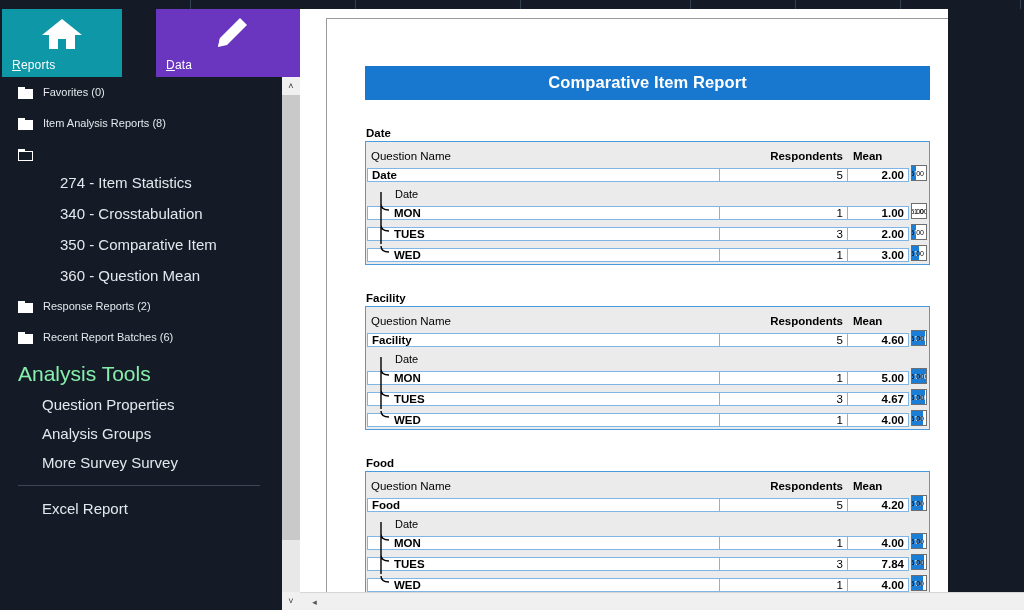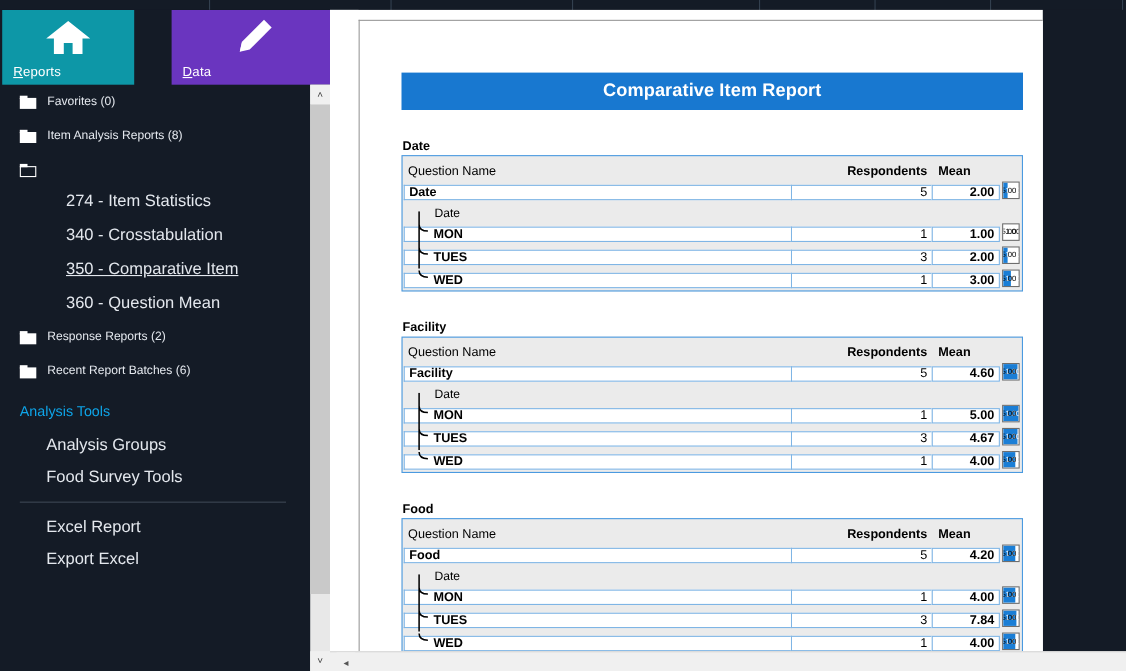--- a/index.html
+++ b/index.html
@@ -53,27 +53,27 @@
   .navrow {
     position: relative; display: flex; align-items: flex-start;
     color: #e4e8ee; cursor: pointer;
   }
   .navrow.folder { padding: 6px 8px 6px 18px; font-size: 11px; }
   .navrow.folder .fname { padding-left: 10px; line-height: 19px; }
   .navrow.child {
     padding: 6px 8px 6px 60px; font-size: 15px; line-height: 19px;
     display: block;
   }
-  .navrow.child.active { text-decoration: underline; }
+  .navrow.child.active { }
   .navrow.tool {
     padding: 5px 8px 5px 42px; font-size: 15px; line-height: 19px;
     display: block;
   }
   .sectionhdr {
-    padding: 10px 8px 6px 18px; font-size: 13px; color: #0ea5e9;
+    padding: 10px 8px 6px 18px; font-size: 21px; color: #86efac;
     line-height: 21px;
   }
   .navdiv {
     height: 1px; background: #3c4654; margin: 8px 22px 8px 18px;
   }
   .folder-icon {
     width: 15px; height: 12px; position: relative; flex: 0 0 auto;
     margin-top: 4px;
   }
   .folder-icon .body {
@@ -297,25 +297,25 @@
           <span class="fname">Response Reports (2)</span>
         </div>
         <div class="navrow folder">
           <span class="folder-icon">
             <span class="tab-lip"></span>
             <span class="body"></span>
           </span>
           <span class="fname">Recent Report Batches (6)</span>
         </div>
         <div class="sectionhdr">Analysis Tools</div>
+        <div class="navrow tool">Question Properties</div>
         <div class="navrow tool">Analysis Groups</div>
-        <div class="navrow tool">Food Survey Tools</div>
+        <div class="navrow tool">More Survey Survey</div>
         <div class="navdiv"></div>
         <div class="navrow tool">Excel Report</div>
-        <div class="navrow tool">Export Excel</div>
       </div>
 
     <div class="sb-scroll">
       <div class="arrow up">˄</div>
       <div class="thumb"></div>
       <div class="arrow down">˅</div>
     </div>
   </div>
 
   <div class="content">

